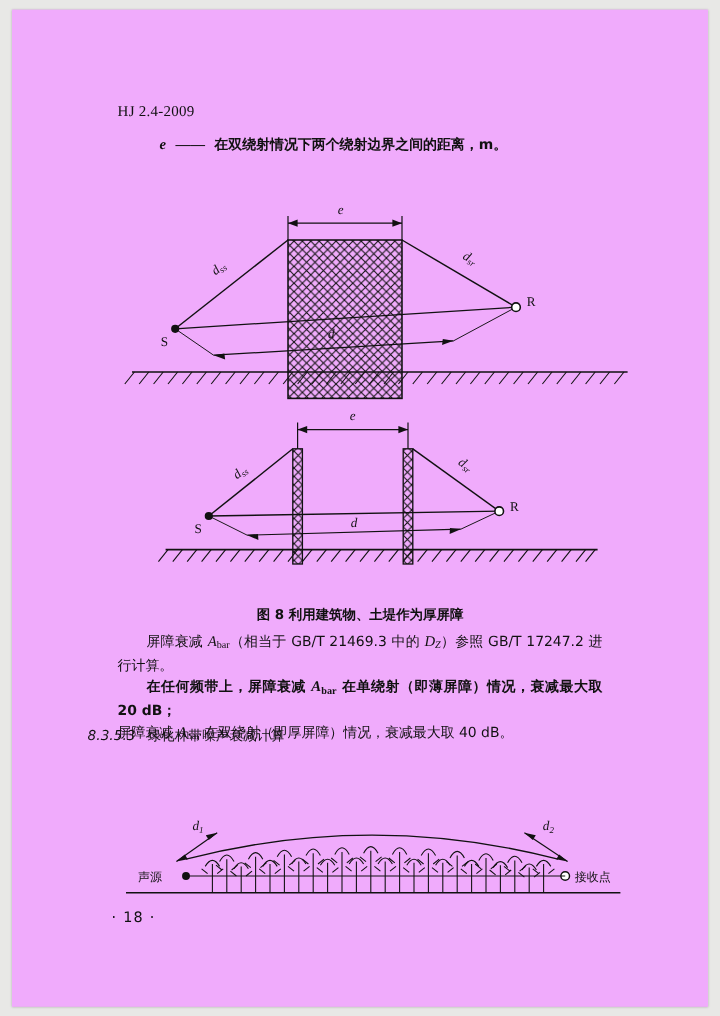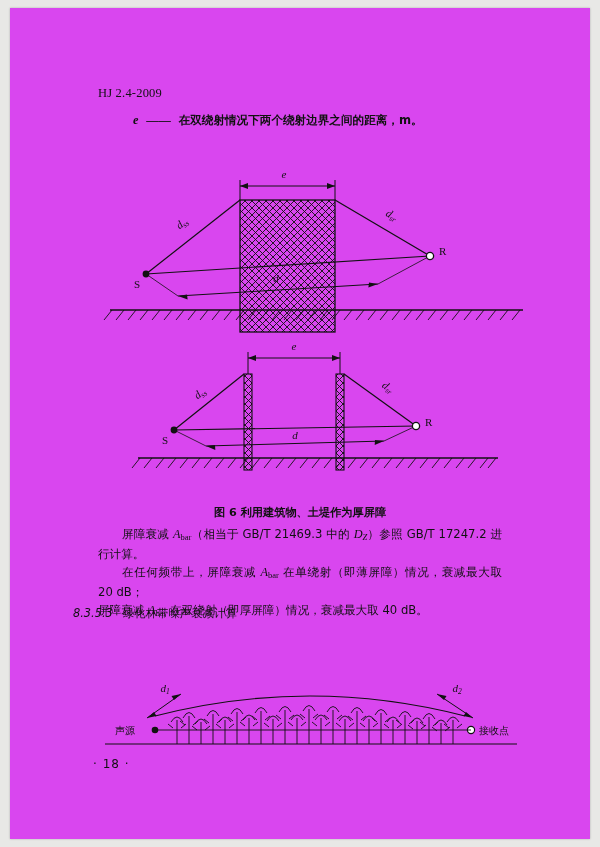--- a/index.html
+++ b/index.html
@@ -12,21 +12,21 @@
     background: #e8e8e6;
     font-family: "Liberation Serif", serif;
     overflow: hidden;
   }
   .page {
     position: absolute;
     left: 10px;
     top: 8px;
     width: 580px;
     height: 831px;
-    background: #d946ef;
+    background: #f0abfc;
     box-shadow: 0 0 2px rgba(0,0,0,0.25);
   }
   .content {
     position: absolute;
     left: 55px;
     top: 0;
     width: 470px;
     height: 831px;
   }
   .hdr {
@@ -297,27 +297,27 @@
         <text class="lbl" x="104" y="258" text-anchor="middle" transform="rotate(-38 104 258)">d<tspan class="lblsub" dy="2">ss</tspan></text>
         <text class="lbl" x="288" y="252" text-anchor="middle" transform="rotate(35 288 252)">d<tspan class="lblsub" dy="2">sr</tspan></text>
 
         <circle cx="76" cy="292" r="3.4" fill="#111"></circle>
         <text class="lbl-up" x="64" y="306">S</text>
         <circle cx="318" cy="288" r="3.6" fill="#fff" stroke="#111" stroke-width="1.3"></circle>
         <text class="lbl-up" x="327" y="288">R</text>
       </svg>
     </div>
 
-    <div class="figcap">图 6   利用建筑物、土堤作为厚屏障</div>
+    <div class="figcap">图 8   利用建筑物、土堤作为厚屏障</div>
 
     <div class="body-text">
       <p class="para indent2">
         <span class="cn">屏障衰减 </span><span class="sym-i">A</span><span class="sub">bar</span><span class="cn">（相当于 GB/T 21469.3 中的 </span><span class="sym-i">D</span><span class="sub sym-i">Z</span><span class="cn">）参照 GB/T 17247.2 进行计算。</span>
       </p>
-      <p class="para indent2" style="margin-top:1px;">
+      <p class="para indent2" style="margin-top:1px;font-weight:bold;">
         <span class="cn">在任何频带上，屏障衰减 </span><span class="sym-i">A</span><span class="sub">bar</span><span class="cn"> 在单绕射（即薄屏障）情况，衰减最大取 20 dB；</span>
       </p>
       <p class="para" style="margin-top:1px;">
         <span class="cn">屏障衰减 </span><span class="sym-i">A</span><span class="sub">bar</span><span class="cn"> 在双绕射（即厚屏障）情况，衰减最大取 40 dB。</span>
       </p>
     </div>
 
     <div class="sec-head">
       <span class="num">8.3.5.3</span><span>绿化林带噪声衰减计算</span>
     </div>

